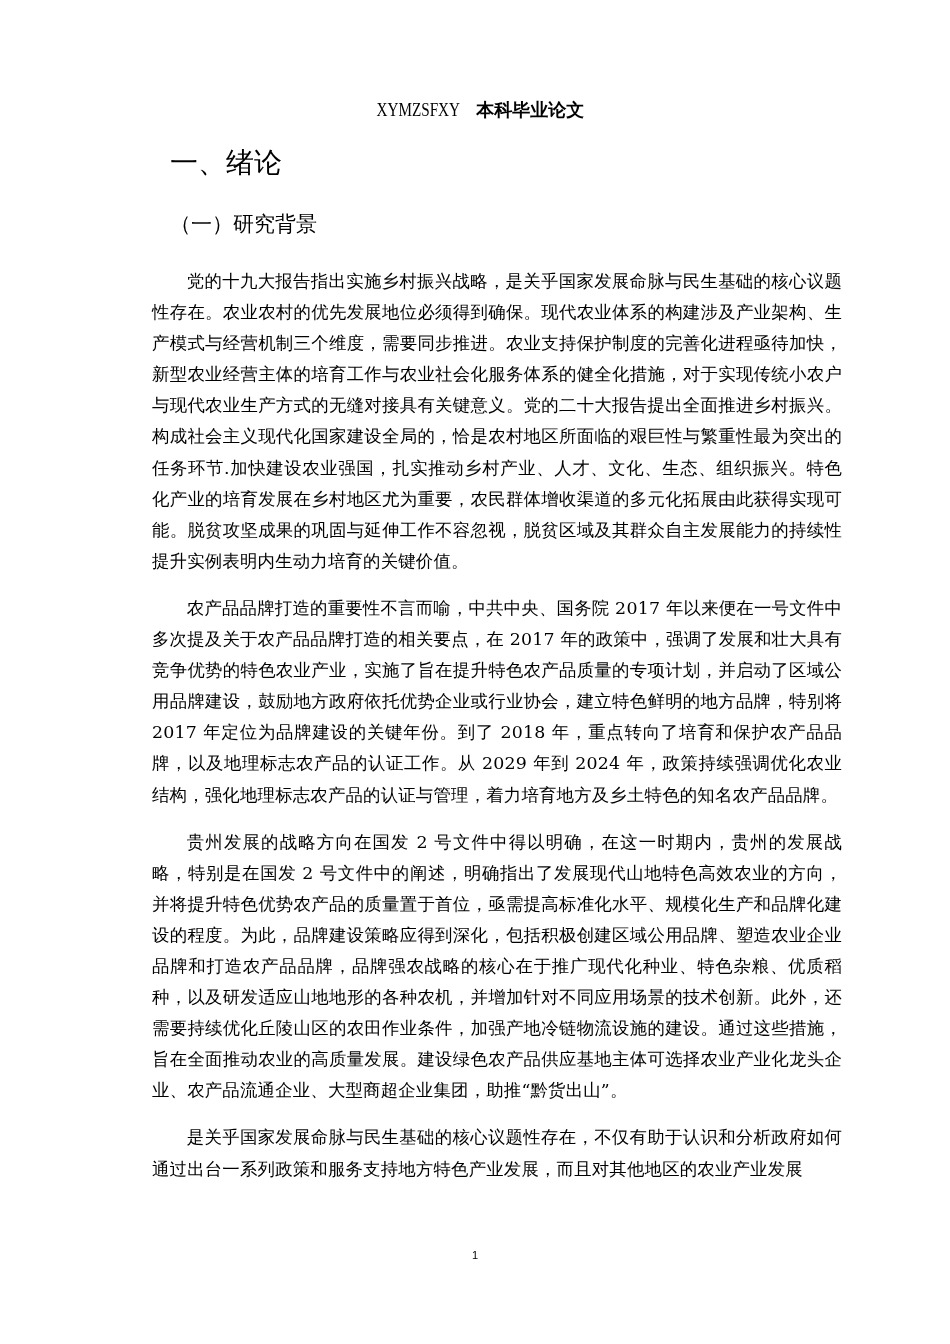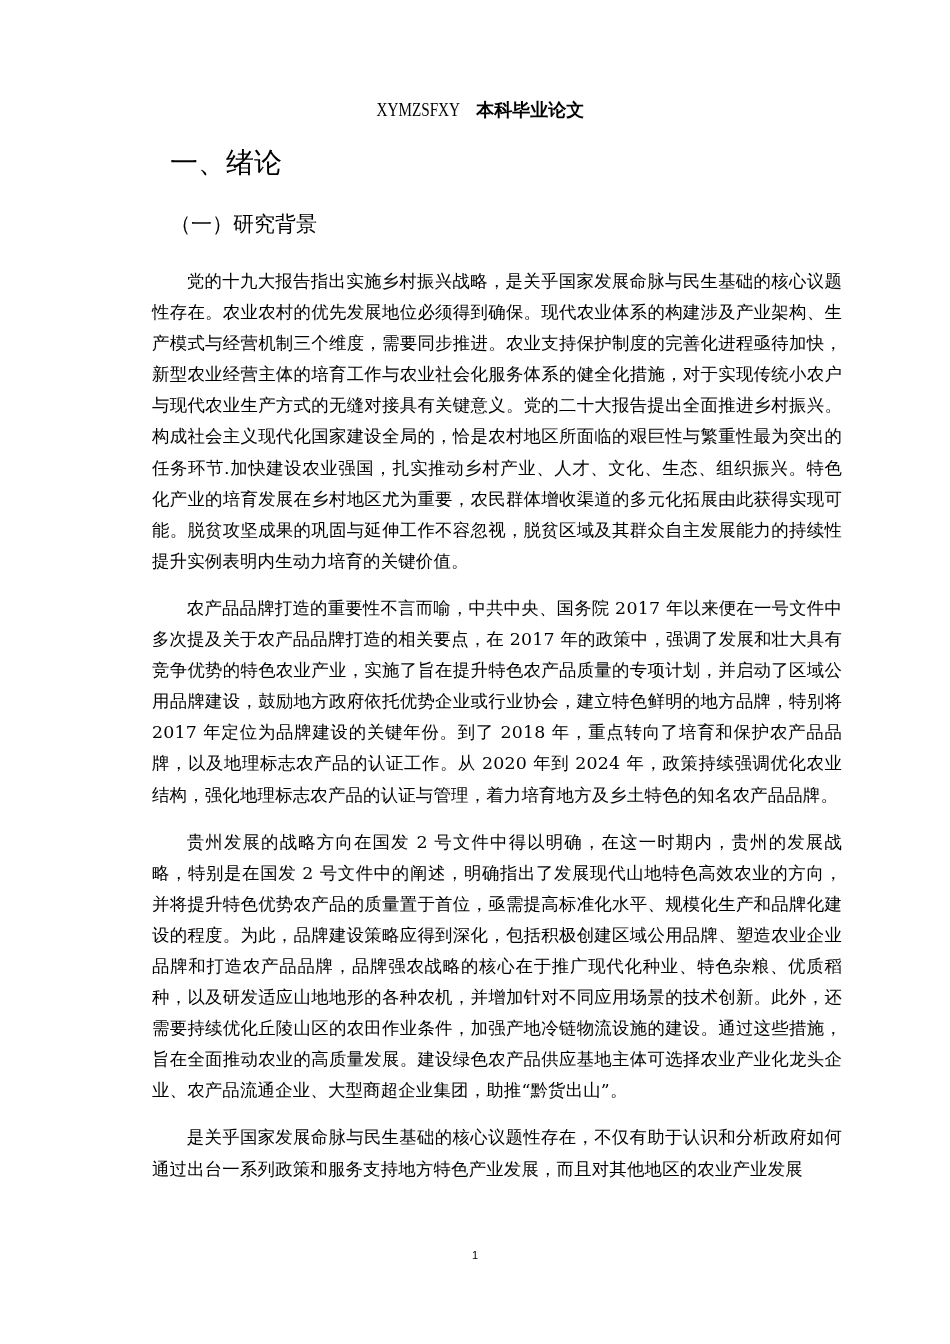--- a/index.html
+++ b/index.html
@@ -28,19 +28,19 @@
   <div class="running-header">
     <span class="latin">XYMZSFXY</span>
     <span class="cjk">本科毕业论文</span>
   </div>
 
   <h1 class="h1">一、绪论</h1>
   <h2 class="h2">（一）研究背景</h2>
 
   <div class="body">
     <p class="para">党的十九大报告指出实施乡村振兴战略，是关乎国家发展命脉与民生基础的核心议题性存在。农业农村的优先发展地位必须得到确保。现代农业体系的构建涉及产业架构、生产模式与经营机制三个维度，需要同步推进。农业支持保护制度的完善化进程亟待加快，新型农业经营主体的培育工作与农业社会化服务体系的健全化措施，对于实现传统小农户与现代农业生产方式的无缝对接具有关键意义。党的二十大报告提出全面推进乡村振兴。构成社会主义现代化国家建设全局的，恰是农村地区所面临的艰巨性与繁重性最为突出的任务环节.加快建设农业强国，扎实推动乡村产业、人才、文化、生态、组织振兴。特色化产业的培育发展在乡村地区尤为重要，农民群体增收渠道的多元化拓展由此获得实现可能。脱贫攻坚成果的巩固与延伸工作不容忽视，脱贫区域及其群众自主发展能力的持续性提升实例表明内生动力培育的关键价值。</p>
-    <p class="para">农产品品牌打造的重要性不言而喻，中共中央、国务院 2017 年以来便在一号文件中多次提及关于农产品品牌打造的相关要点，在 2017 年的政策中，强调了发展和壮大具有竞争优势的特色农业产业，实施了旨在提升特色农产品质量的专项计划，并启动了区域公用品牌建设，鼓励地方政府依托优势企业或行业协会，建立特色鲜明的地方品牌，特别将 2017 年定位为品牌建设的关键年份。到了 2018 年，重点转向了培育和保护农产品品牌，以及地理标志农产品的认证工作。从 2020 年到 2024 年，政策持续强调优化农业结构，强化地理标志农产品的认证与管理，着力培育地方及乡土特色的知名农产品品牌。</p>
+    <p class="para">农产品品牌打造的重要性不言而喻，中共中央、国务院 2017 年以来便在一号文件中多次提及关于农产品品牌打造的相关要点，在 2017 年的政策中，强调了发展和壮大具有竞争优势的特色农业产业，实施了旨在提升特色农产品质量的专项计划，并启动了区域公用品牌建设，鼓励地方政府依托优势企业或行业协会，建立特色鲜明的地方品牌，特别将 2017 年定位为品牌建设的关键年份。到了 2018 年，重点转向了培育和保护农产品品牌，以及地理标志农产品的认证工作。从 2029 年到 2024 年，政策持续强调优化农业结构，强化地理标志农产品的认证与管理，着力培育地方及乡土特色的知名农产品品牌。</p>
     <p class="para">贵州发展的战略方向在国发 2 号文件中得以明确，在这一时期内，贵州的发展战略，特别是在国发 2 号文件中的阐述，明确指出了发展现代山地特色高效农业的方向，并将提升特色优势农产品的质量置于首位，亟需提高标准化水平、规模化生产和品牌化建设的程度。为此，品牌建设策略应得到深化，包括积极创建区域公用品牌、塑造农业企业品牌和打造农产品品牌，品牌强农战略的核心在于推广现代化种业、特色杂粮、优质稻种，以及研发适应山地地形的各种农机，并增加针对不同应用场景的技术创新。此外，还需要持续优化丘陵山区的农田作业条件，加强产地冷链物流设施的建设。通过这些措施，旨在全面推动农业的高质量发展。建设绿色农产品供应基地主体可选择农业产业化龙头企业、农产品流通企业、大型商超企业集团，助推“黔货出山”。</p>
     <p class="para">是关乎国家发展命脉与民生基础的核心议题性存在，不仅有助于认识和分析政府如何通过出台一系列政策和服务支持地方特色产业发展，而且对其他地区的农业产业发展</p>
   </div>
 
   <div class="page-number">1</div>
 </div>
 
 </body></html>

